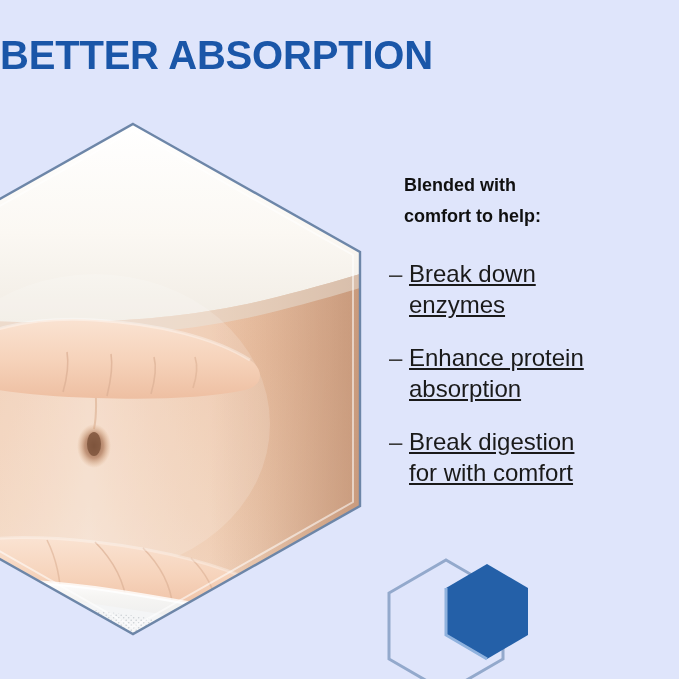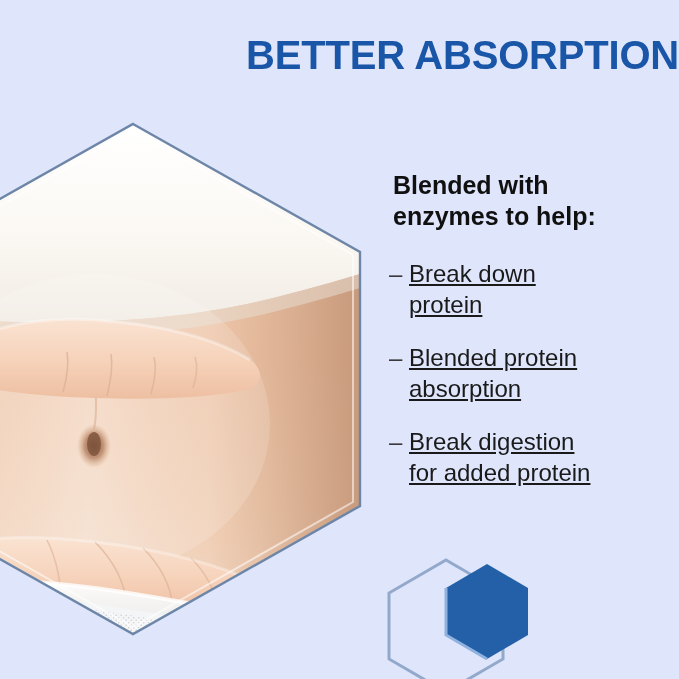--- a/index.html
+++ b/index.html
@@ -20,21 +20,21 @@
     background: #dfe5fb;
     overflow: hidden;
   }
 
   
   #headline {
     position: absolute;
     left: 0;
     top: 34px;
     width: 679px;
-    text-align: right;
+    text-align: left;
     color: #1a56a8;
     font-weight: bold;
     font-size: 40px;
     line-height: 43px;
     letter-spacing: -0.2px;
   }
   #headline .hl {
     display: block;
     white-space: nowrap;
   }
@@ -59,23 +59,23 @@
   
   #copy {
     position: absolute;
     left: 389px;
     top: 170px;
     width: 276px;
   }
   #subhead {
     color: #101010;
     font-weight: bold;
-    font-size: 25px;
+    font-size: 18px;
     line-height: 31px;
-    margin: 0 0 26px 4px;
+    margin: 0 0 26px 15px;
   }
   #subhead span { display: block; white-space: nowrap; }
 
   .bullet {
     display: flex;
     align-items: flex-start;
     color: #1a1a1a;
     font-size: 24px;
     line-height: 31px;
     margin-bottom: 22px;
@@ -231,44 +231,44 @@
       </g>
 
       <polygon points="338,0 565,128 565,382 338,510 111,382 111,128" fill="none" stroke="#6d86a8" stroke-width="2.4"></polygon>
       <polygon points="338,7 558,131 558,378 338,503 118,378 118,131" fill="none" stroke="#ffffff" stroke-width="2" opacity="0.55"></polygon>
     </svg>
   </div>
 
   <div id="copy">
     <div id="subhead">
       <span>Blended with</span>
-      <span>enzymes to help:</span>
+      <span>comfort to help:</span>
     </div>
 
     <div class="bullet">
       <span class="dash">–</span>
       <span class="btext">
         <span>Break down</span>
-        <span>protein</span>
+        <span>enzymes</span>
       </span>
     </div>
 
     <div class="bullet">
       <span class="dash">–</span>
       <span class="btext">
-        <span>Blended protein</span>
+        <span>Enhance protein</span>
         <span>absorption</span>
       </span>
     </div>
 
     <div class="bullet">
       <span class="dash">–</span>
       <span class="btext">
         <span>Break digestion</span>
-        <span>for added protein</span>
+        <span>for with comfort</span>
       </span>
     </div>
   </div>
 
   <div id="hex-logo">
     <svg viewBox="0 0 210 131" xmlns="http://www.w3.org/2000/svg">
 
       <polygon points="80,12 137,45 137,111 80,144 23,111 23,45" fill="none" stroke="#93a9cc" stroke-width="3"></polygon>
 
       <polygon points="121,16 162,40 162,87 121,111 80,87 80,40" fill="#2460a8"></polygon>

